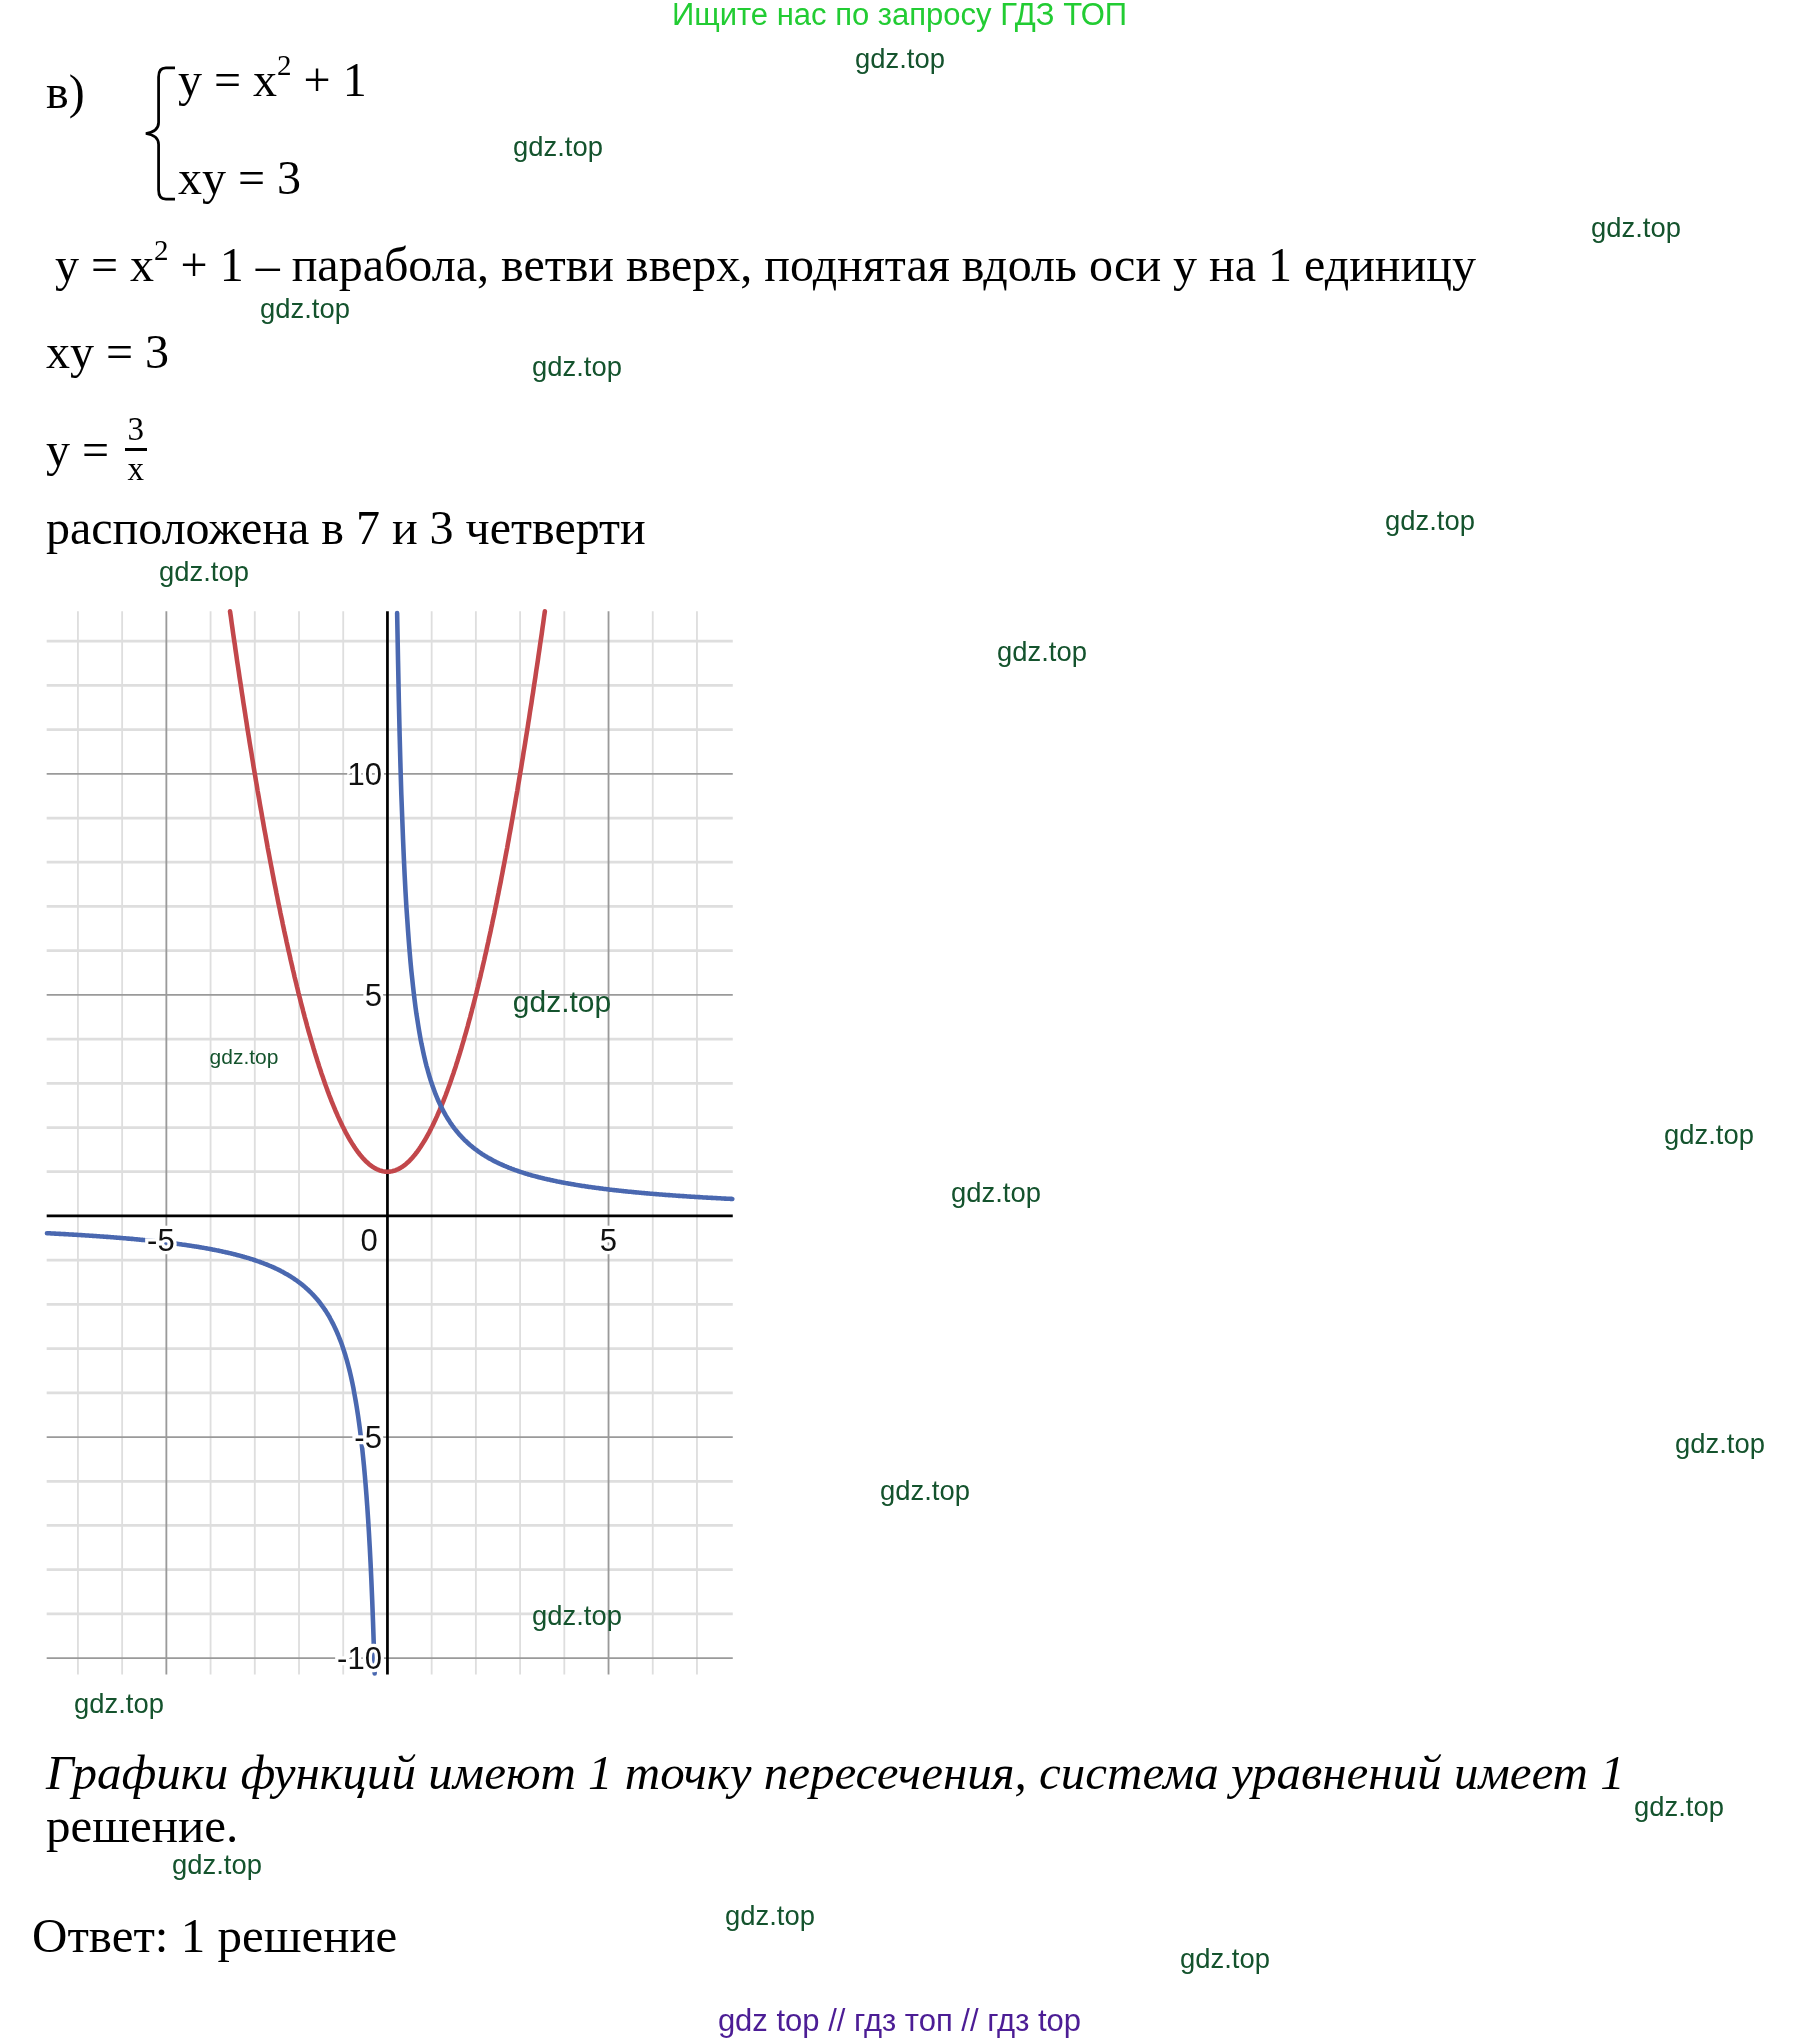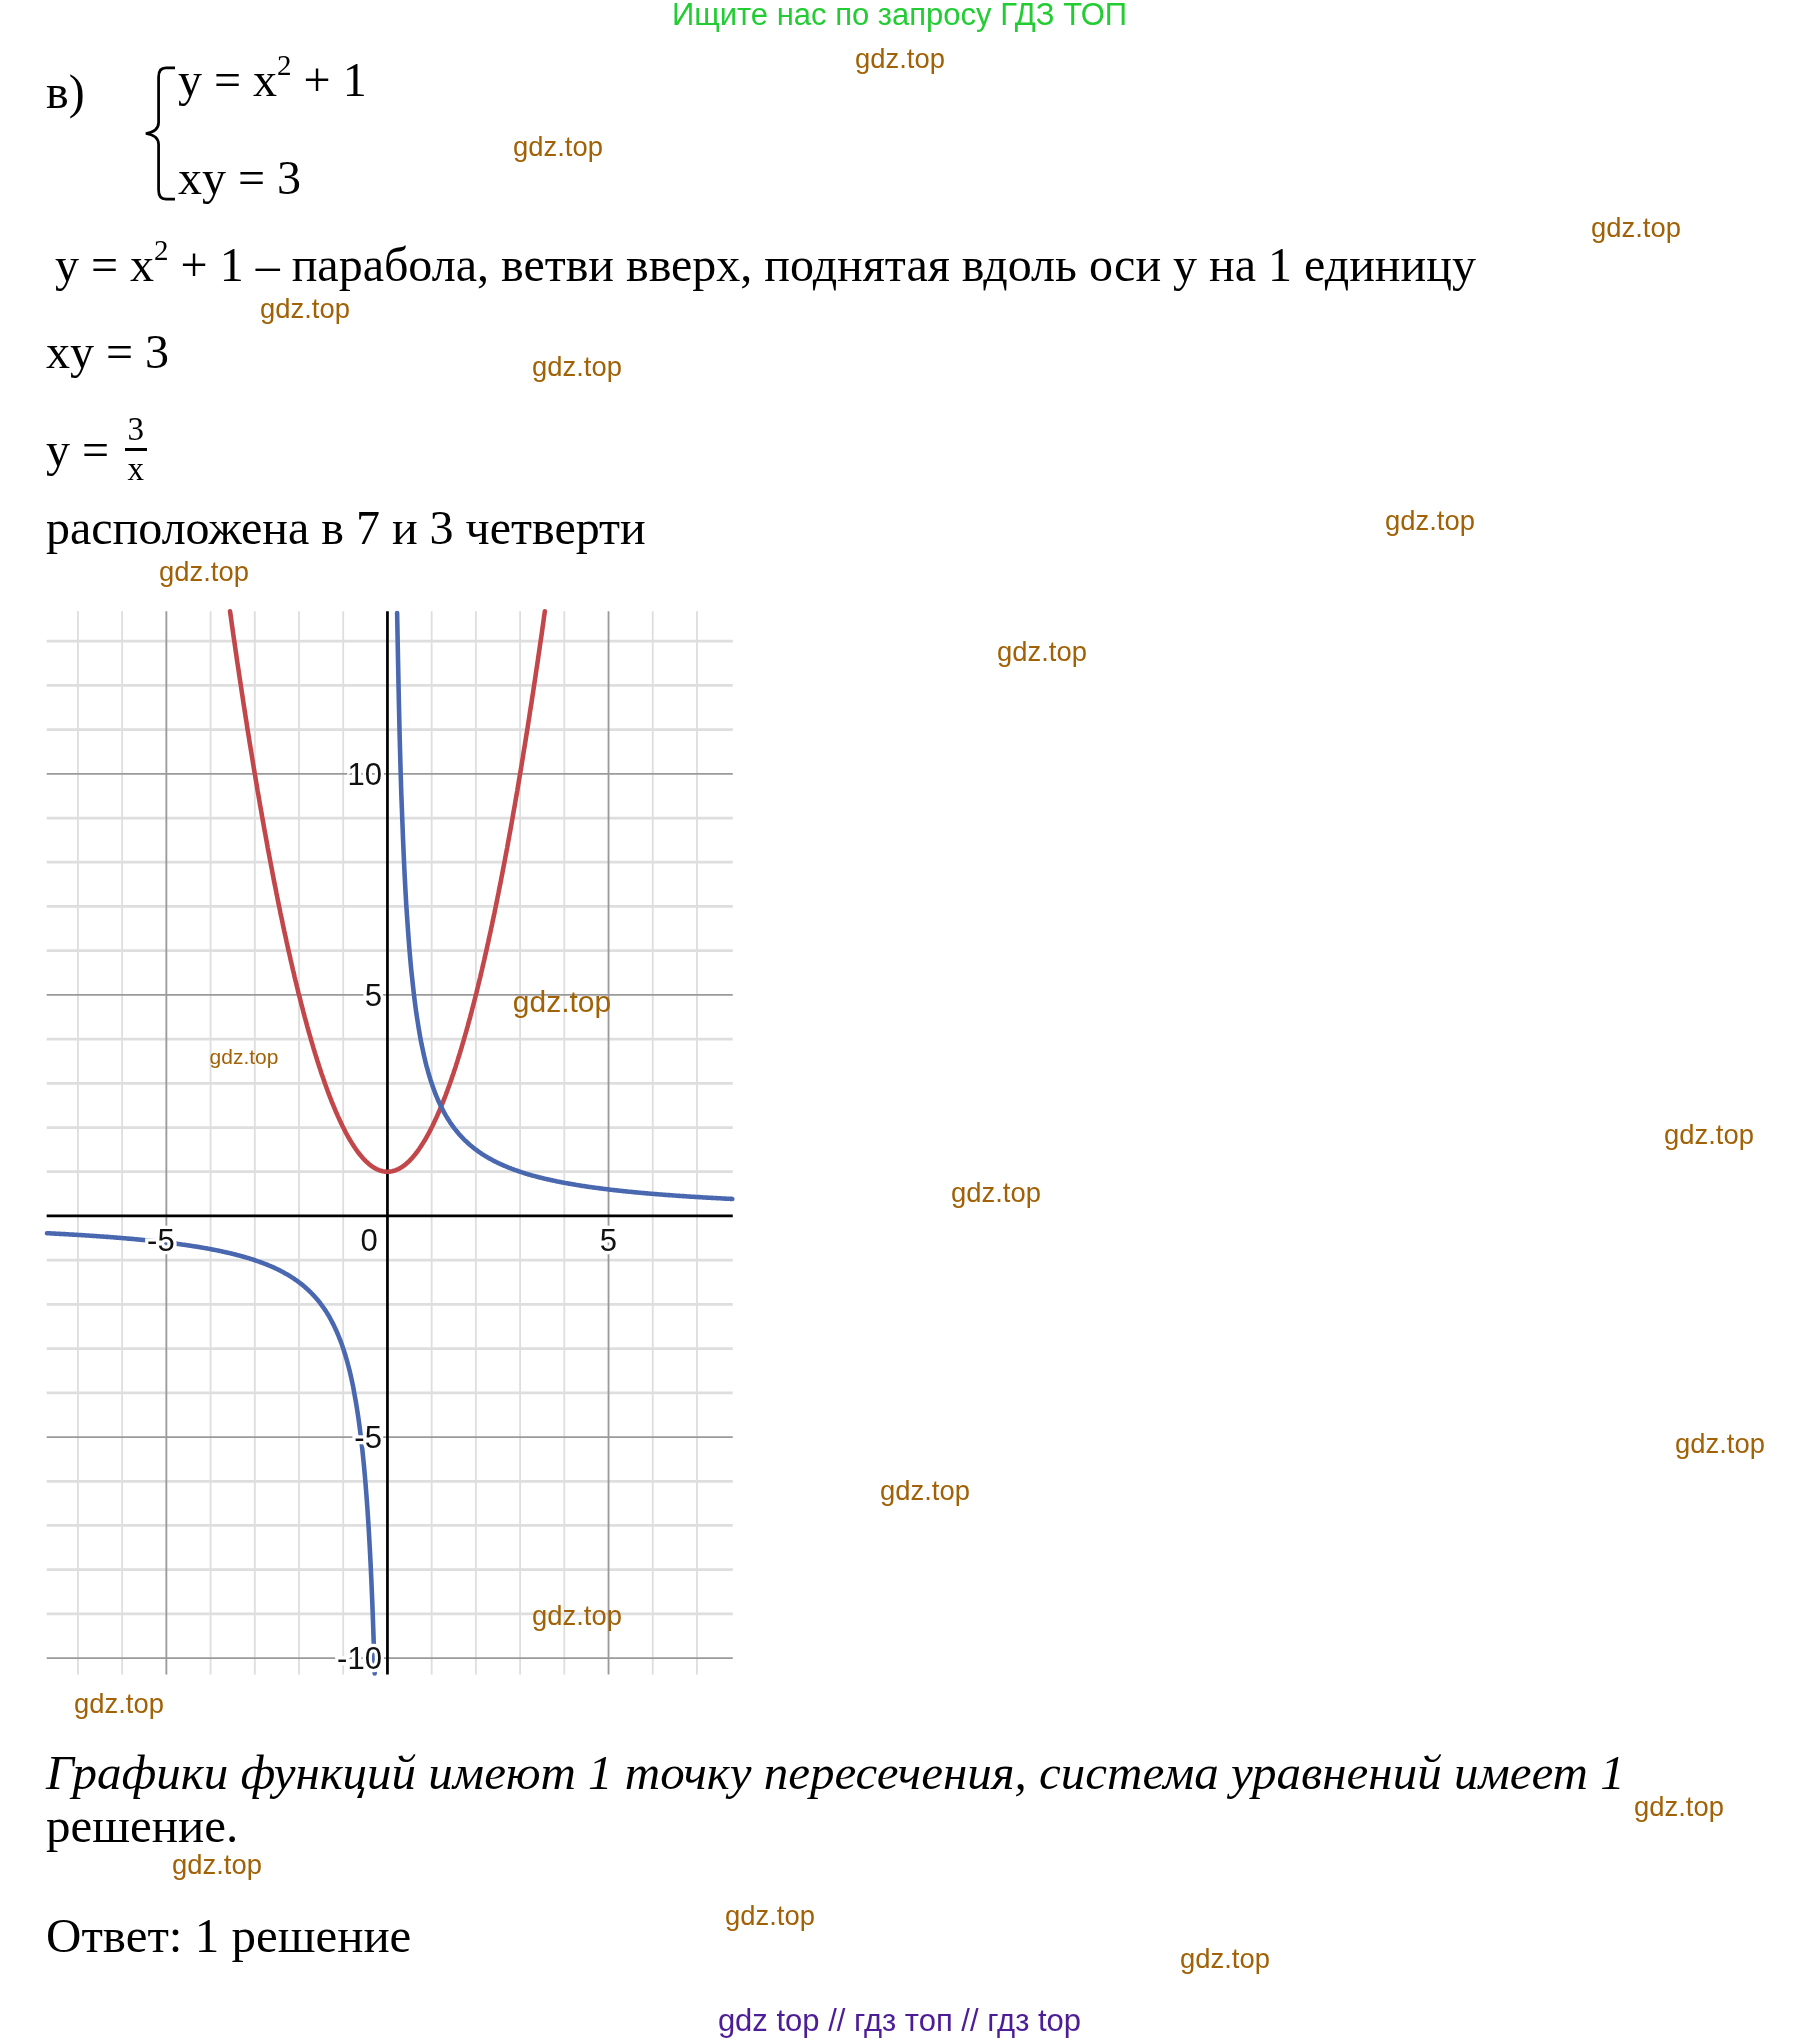--- a/index.html
+++ b/index.html
@@ -2,21 +2,21 @@
 <html style="font-size:14.6px"><head>
 <meta charset="utf-8">
 <style>
   html, body { margin:0; padding:0; background:#ffffff; }
   body { width:1799px; height:2040px; position:relative; overflow:hidden; }
   .abs { position:absolute; white-space:nowrap; }
   .serif { font-family:"Liberation Serif", "DejaVu Serif", serif; color:#000; }
   .sans { font-family:"Liberation Sans", "DejaVu Sans", sans-serif; }
   .header { left:0; width:1799px; top:0; text-align:center; font-size:31px; line-height:35px; }
   .footer { left:0; width:1799px; top:2002px; text-align:center; font-size:31px; line-height:37px; }
-  .wm { font-family:"Liberation Sans", "DejaVu Sans", sans-serif; font-size:27.4px; color:#a16207; line-height:29px; transform:translate(-50%,-50%); }
+  .wm { font-family:"Liberation Sans", "DejaVu Sans", sans-serif; font-size:27.4px; color:#14532d; line-height:29px; transform:translate(-50%,-50%); }
   .wm.small { font-size:21px; }
   .wm.big { font-size:30px; }
   .t50 { font-size:48px; line-height:55px; }
   .t54 { font-size:49px; line-height:55px; }
   sup.p { font-size:29px; position:relative; top:-3.7px; vertical-align:super; line-height:0; }
   .brace { position:absolute; left:142px; top:66px; width:35px; height:135px; }
   .frac { display:inline-block; vertical-align:middle; text-align:center; position:relative; top:-5.5px; margin:0 3.7px; }
   .frac span { display:block; font-size:33px; line-height:37px; }
   .frac .num { border-bottom:3.7px solid #000; padding:0 2.7px; }
   svg text { font-family:"Liberation Sans", "DejaVu Sans", sans-serif; }
@@ -101,21 +101,21 @@
       <text x="666" y="1369" font-size="34" text-anchor="middle" fill="#111" stroke="#fff" stroke-width="7" paint-order="stroke">5</text>
       <text x="418" y="859" font-size="34" text-anchor="end" fill="#111" stroke="#fff" stroke-width="7" paint-order="stroke">10</text>
       <text x="418" y="1101" font-size="34" text-anchor="end" fill="#111" stroke="#fff" stroke-width="7" paint-order="stroke">5</text>
       <text x="418" y="1585" font-size="34" text-anchor="end" fill="#111" stroke="#fff" stroke-width="7" paint-order="stroke">-5</text>
       <text x="418" y="1827" font-size="34" text-anchor="end" fill="#111" stroke="#fff" stroke-width="7" paint-order="stroke">-10</text>
     </g>
 </svg>
 
 <div class="abs serif t54" style="left:46px; top:1745px;font-style:italic;">Графики функций имеют 1 точку пересечения, система уравнений имеет 1</div>
 <div class="abs serif t54" style="left:46px; top:1798px;">решение.</div>
-<div class="abs serif t54" style="left:46px; top:1908px;">Ответ: 1 решение</div>
+<div class="abs serif t54" style="left:32px; top:1908px;">Ответ: 1 решение</div>
 
 <div id="watermarks">
     <div class="abs wm" style="left: 900px; top: 58px;">gdz.top</div>
     <div class="abs wm" style="left: 558px; top: 146px;">gdz.top</div>
     <div class="abs wm" style="left: 1636px; top: 227px;">gdz.top</div>
     <div class="abs wm" style="left: 305px; top: 308px;">gdz.top</div>
     <div class="abs wm" style="left: 577px; top: 366px;">gdz.top</div>
     <div class="abs wm" style="left: 1430px; top: 520px;">gdz.top</div>
     <div class="abs wm" style="left: 204px; top: 571px;">gdz.top</div>
     <div class="abs wm" style="left: 1042px; top: 651px;">gdz.top</div>

